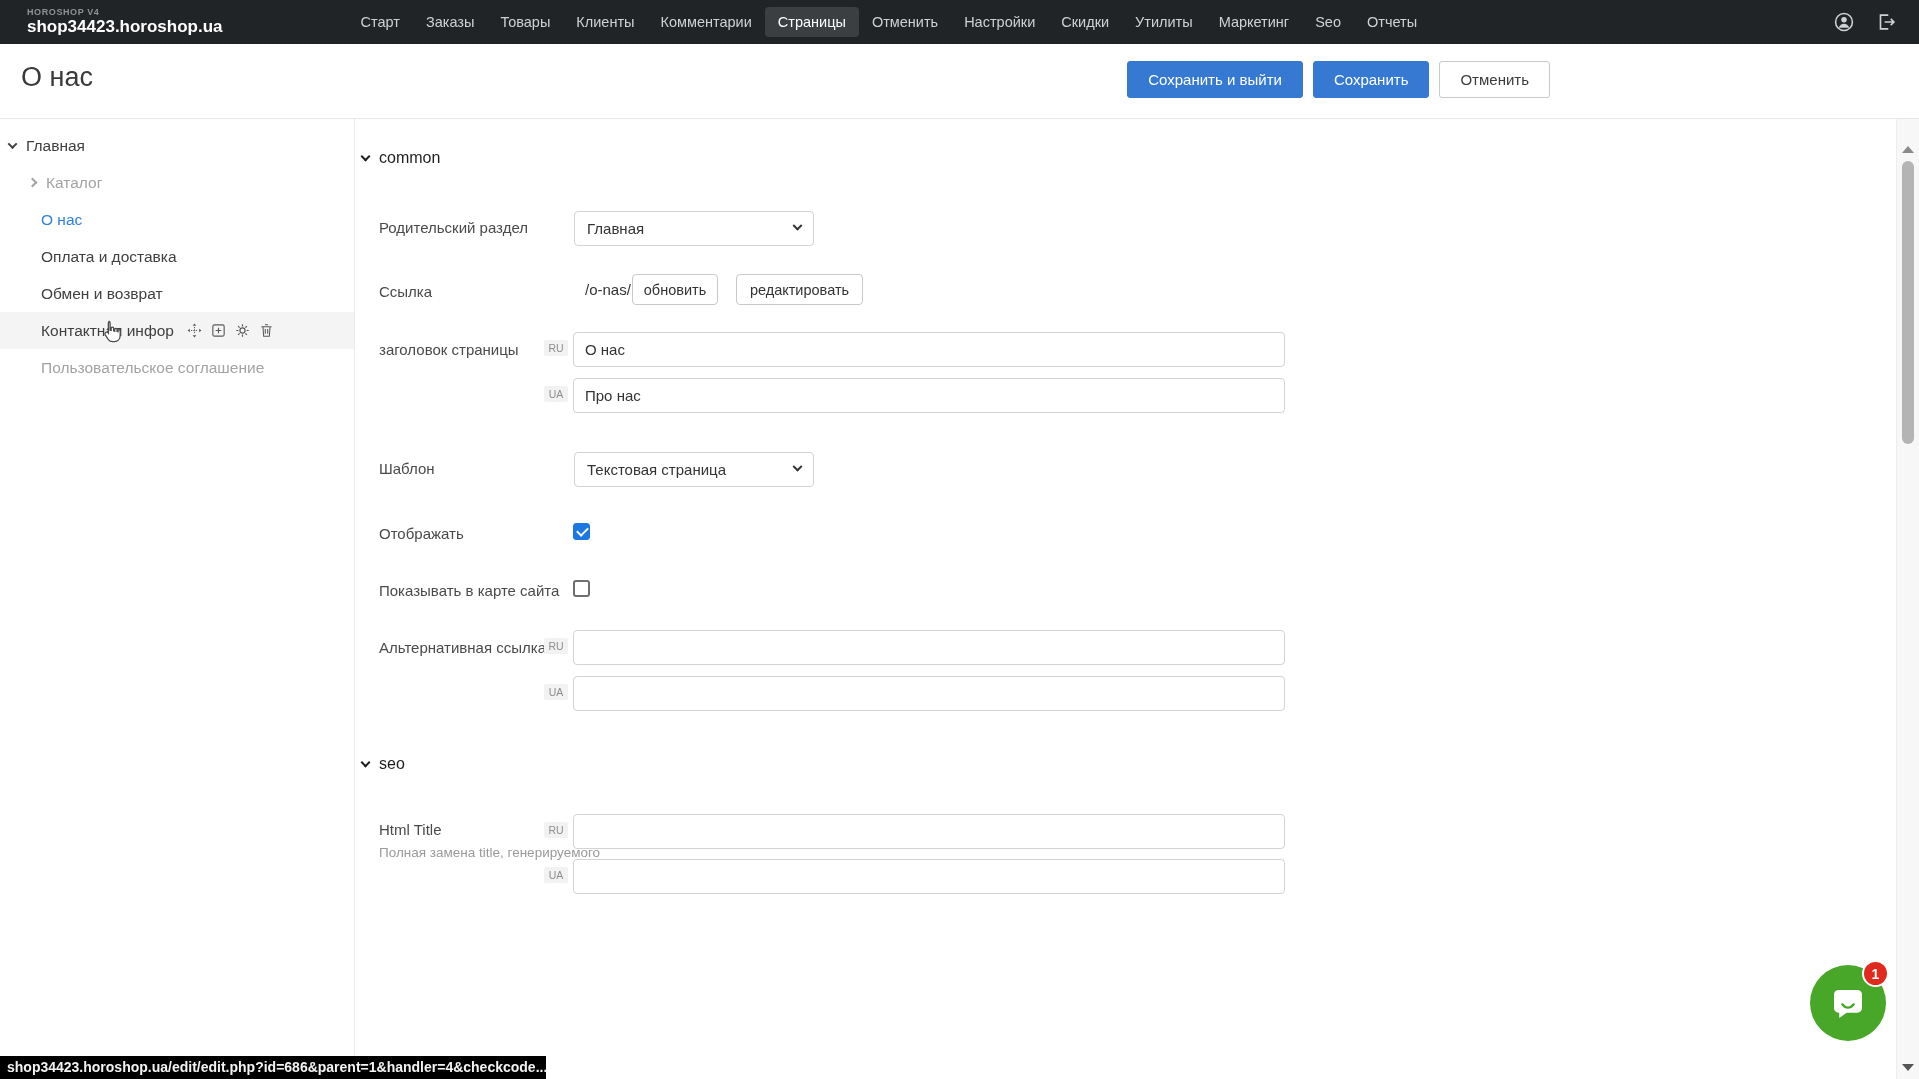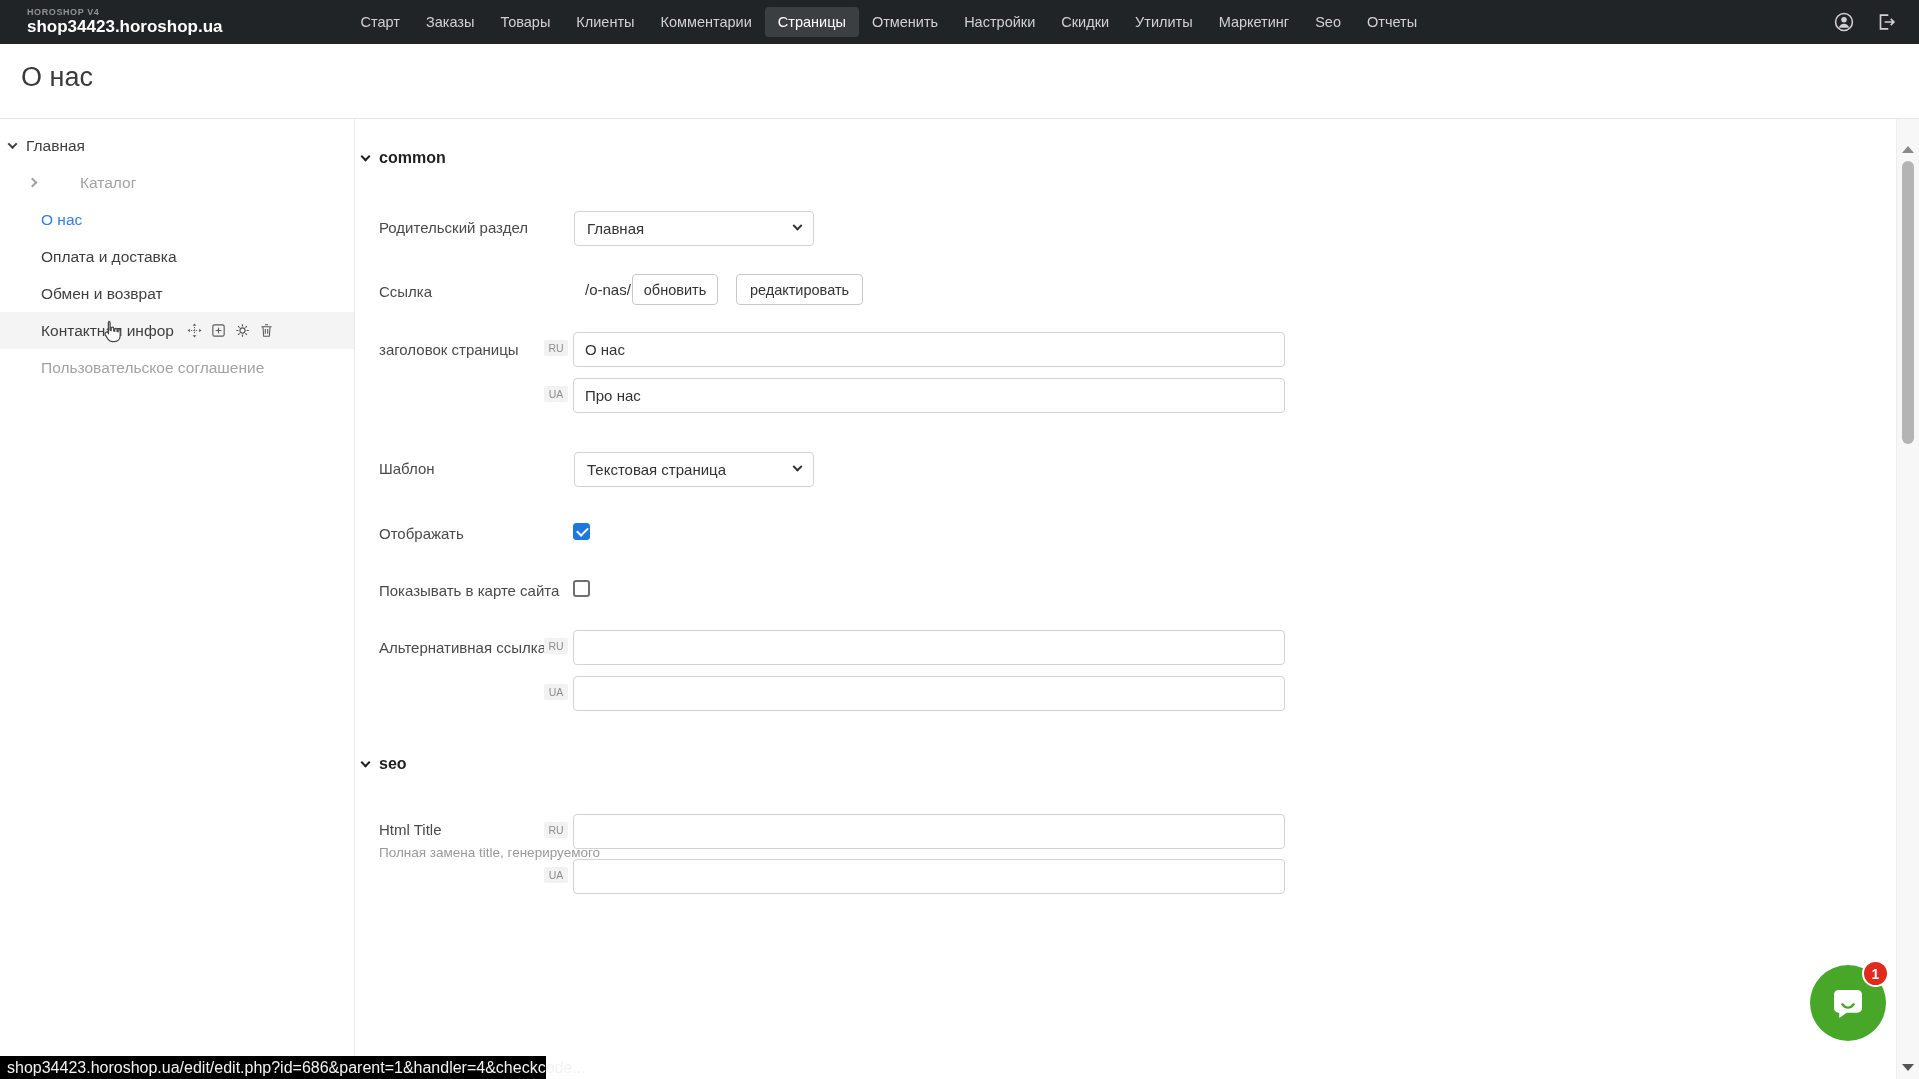--- a/index.html
+++ b/index.html
@@ -27,39 +27,39 @@
   .btn { height:37px; border-radius:3px; font-size:15px; display:flex; align-items:center;
     justify-content:center; cursor:pointer; padding:0 20px; white-space:nowrap; }
   .btn-blue { background:#3679d2; color:#fff; border:1px solid #3679d2; }
   .btn-white { background:#fff; color:#3c3c3c; border:1px solid #c9c9c9; }
 
   
   .sidebar { position:absolute; left:0; top:119px; width:355px; height:960px;
     background:#fff; border-right:1px solid #e9e9e9; padding-top:8px; }
   .tree-row { height:37px; display:flex; align-items:center; font-size:15.5px;
     color:#3f3f3f; cursor:pointer; position:relative; }
-  .tree-row.muted { color:#a3a3a3;gap:34px; }
+  .tree-row.muted { color:#a3a3a3; }
   .tree-row.selected { color:#2f80e4; }
   .tree-row.hovered { background:#f4f4f4; }
   .indent0 { padding-left:9px; } .indent1 { padding-left:41px; }
   .chev { display:inline-block; width:7px; height:7px; border-right:2px solid currentColor;
     border-bottom:2px solid currentColor; flex:0 0 auto; }
   .chev.down { transform:rotate(45deg) translate(-1px,-1px); margin-right:10px; }
   .chev.right { transform:rotate(-45deg); margin-right:10px; }
   .row-icons { display:flex; align-items:center; gap:7px; margin-left:12px; }
   .row-icons svg { width:17px; height:17px; display:block; cursor:pointer; }
 
   
   .hand-cursor { position:absolute; left:100px; top:318px; z-index:40; pointer-events:none; }
 
   
   .content { position:absolute; left:356px; top:119px; width:1540px; height:960px;
     background:#fff; }
   .section-title { position:absolute; display:flex; align-items:center; gap:10px;
-    font-size:16px; font-weight:bold; color:#1f1f1f; cursor:pointer; }
+    font-size:16px; font-weight:normal; color:#1f1f1f; cursor:pointer; }
   .section-title .chev { border-color:#1f1f1f; transform:rotate(45deg); margin-top:-4px; }
   .form-label { position:absolute; left:23px; font-size:15px; color:#4a4a4a; }
   .lang-tag { position:absolute; left:188px; width:24px; text-align:center; font-size:10.5px;
     color:#8d8d8d; background:#f2f2f2; border-radius:2px; padding:2px 0; }
   .text-input { position:absolute; left:217px; width:712px; height:35px;
     border:1px solid #d3d3d3; border-radius:4px; font-size:15px; color:#333;
     padding:0 11px; font-family:"Liberation Sans",sans-serif; background:#fff; }
   .select { position:absolute; left:218px; width:240px; height:35px; border:1px solid #d3d3d3;
     border-radius:4px; background:#fff; display:flex; align-items:center; font-size:15px;
     color:#333; padding:0 12px; cursor:pointer; }
@@ -82,21 +82,21 @@
     background:#f7f7f7; border-left:1px solid #ededed; z-index:35; }
   .sb-arrow { position:absolute; left:5px; width:0; height:0; border-left:6px solid transparent;
     border-right:6px solid transparent; cursor:pointer; }
   .sb-arrow.up { top:27px; border-bottom:7px solid #8a8a8a; }
   .sb-arrow.down { bottom:8px; border-top:7px solid #555; }
   .sb-thumb { position:absolute; left:5px; top:42px; width:12px; height:283px;
     background:#b4b4b4; border-radius:6px; cursor:pointer; }
 
   
   .status-bar { position:absolute; left:0; bottom:0; width:546px; height:23px; background:#000;
-    color:#f2f2f2; font-size:16px; font-weight:normal; line-height:23px; padding-left:7px;
+    color:#f2f2f2; font-size:14px; font-weight:bold; line-height:23px; padding-left:7px;
     white-space:nowrap; z-index:50; }
 
   
   .chat { position:absolute; right:33px; bottom:38px; width:76px; height:76px; border-radius:50%;
     background:#48a729; cursor:pointer; z-index:45; display:flex; align-items:center;
     justify-content:center; }
   .chat-badge { position:absolute; top:-5px; right:-3px; width:27px; height:27px;
     border-radius:50%; background:#e02a1e; border:2px solid #fff; color:#fff; font-size:14px;
     font-weight:bold; display:flex; align-items:center; justify-content:center; }
 </style>
@@ -131,20 +131,25 @@
     </svg>
     <svg class="nav-icon" viewBox="0 0 24 24">
       <path d="M14.5 4.5H6v15h8.5" fill="none" stroke="#cfd1d3" stroke-width="1.8"></path>
       <path d="M10.5 12H20M17.2 8.6L20.6 12l-3.4 3.4" fill="none" stroke="#cfd1d3" stroke-width="1.8"></path>
     </svg>
   </div>
 </div>
 
 <div class="header">
   <div class="page-title">О нас</div>
+  <div class="header-buttons">
+    <div class="btn btn-blue">Сохранить и выйти</div>
+    <div class="btn btn-blue">Сохранить</div>
+    <div class="btn btn-white">Отменить</div>
+  </div>
 </div>
 
 <div class="sidebar">
   <div class="tree-row indent0">
     <span class="chev down"></span>
     <span>Главная</span>
   </div>
   <div class="tree-row muted" style="padding-left:29px;">
     <span class="chev right"></span>
     <span>Каталог</span>

